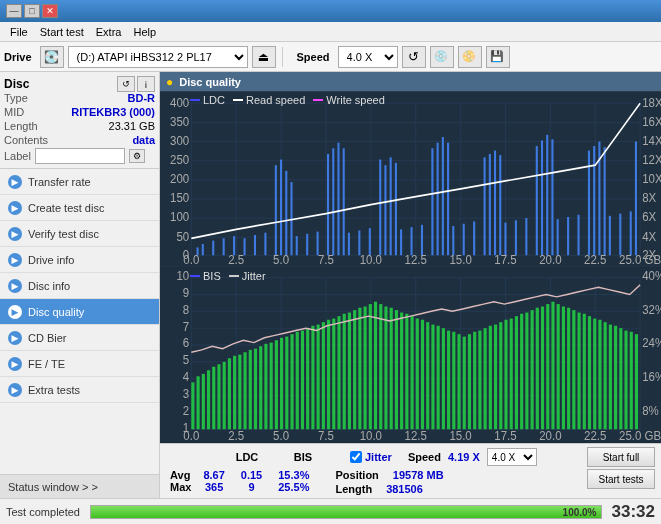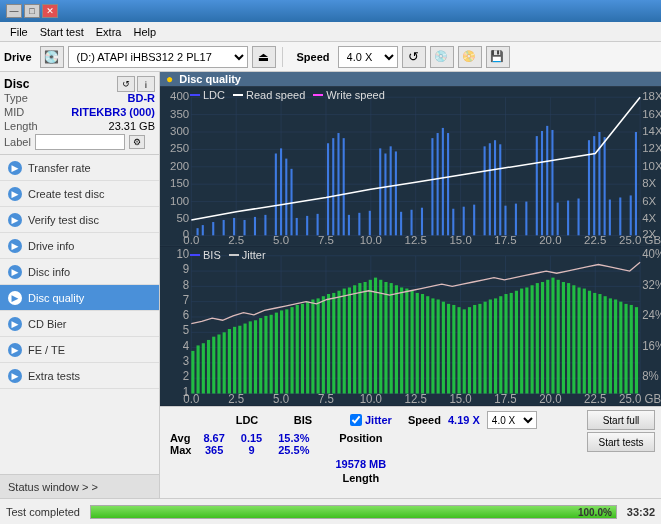--- a/index.html
+++ b/index.html
@@ -211,21 +211,21 @@
     }
 
     .stats-row {
       display: flex;
       align-items: center;
       gap: 6px;
     }
 
     .jitter-checkbox-area { display: flex; align-items: center; gap: 3px; font-size: 11px; color: #333; font-weight: bold; }
     .speed-pos-area { display: flex; flex-direction: column; gap: 2px; font-size: 11px; }
-    .speed-row { display: flex; gap: 14px; align-items: center; flex-direction: column; }
+    .speed-row { display: flex; gap: 14px; align-items: flex-end; }
 
     .btn-area { display: flex; flex-direction: column; gap: 3px; margin-left: auto; }
     .action-btn {
       width: 68px;
       height: 20px;
       background: linear-gradient(to bottom, #f8f8f8, #ddd);
       border: 1px solid #aaa;
       cursor: pointer;
       font-size: 10px;
       display: flex; align-items: center; justify-content: center;
@@ -262,21 +262,21 @@
     }
     .progress-text {
       position: absolute;
       right: 4px;
       top: 50%;
       transform: translateY(-50%);
       font-size: 10px;
       color: #333;
       font-weight: bold;
     }
-    .status-time { font-size: 11px; color: #333; font-weight: bold; margin-left: 4px; }
+    .status-time { font-size: 17px; color: #333; font-weight: bold; margin-left: 4px; }
 
     .separator { width: 1px; height: 20px; background: #ccc; margin: 0 2px; }
   </style>
 </head>
 <body>
 
 <div class="title-bar">
   <div class="title-bar-controls">
     <div class="title-bar-btn">—</div>
     <div class="title-bar-btn">□</div>
@@ -325,20 +325,24 @@
         <span class="disc-row-label">Type</span>
         <span class="disc-row-value">BD-R</span>
       </div>
       <div class="disc-row">
         <span class="disc-row-label">MID</span>
         <span class="disc-row-value">RITEKBR3 (000)</span>
       </div>
       <div class="disc-row">
         <span class="disc-row-label">Length</span>
         <span class="disc-row-value-black">23.31 GB</span>
+      </div>
+      <div class="disc-row">
+        <span class="disc-row-label">Contents</span>
+        <span class="disc-row-value">data</span>
       </div>
       <div class="label-row">
         <span class="disc-row-label">Label</span>
         <input class="label-input" type="text" value="" style="">
         <div class="toolbar-icon-btn" style="width:16px;height:14px;font-size:9px;">⚙</div>
       </div>
     </div>
 
     <div class="nav-items">
       <div class="nav-item">

